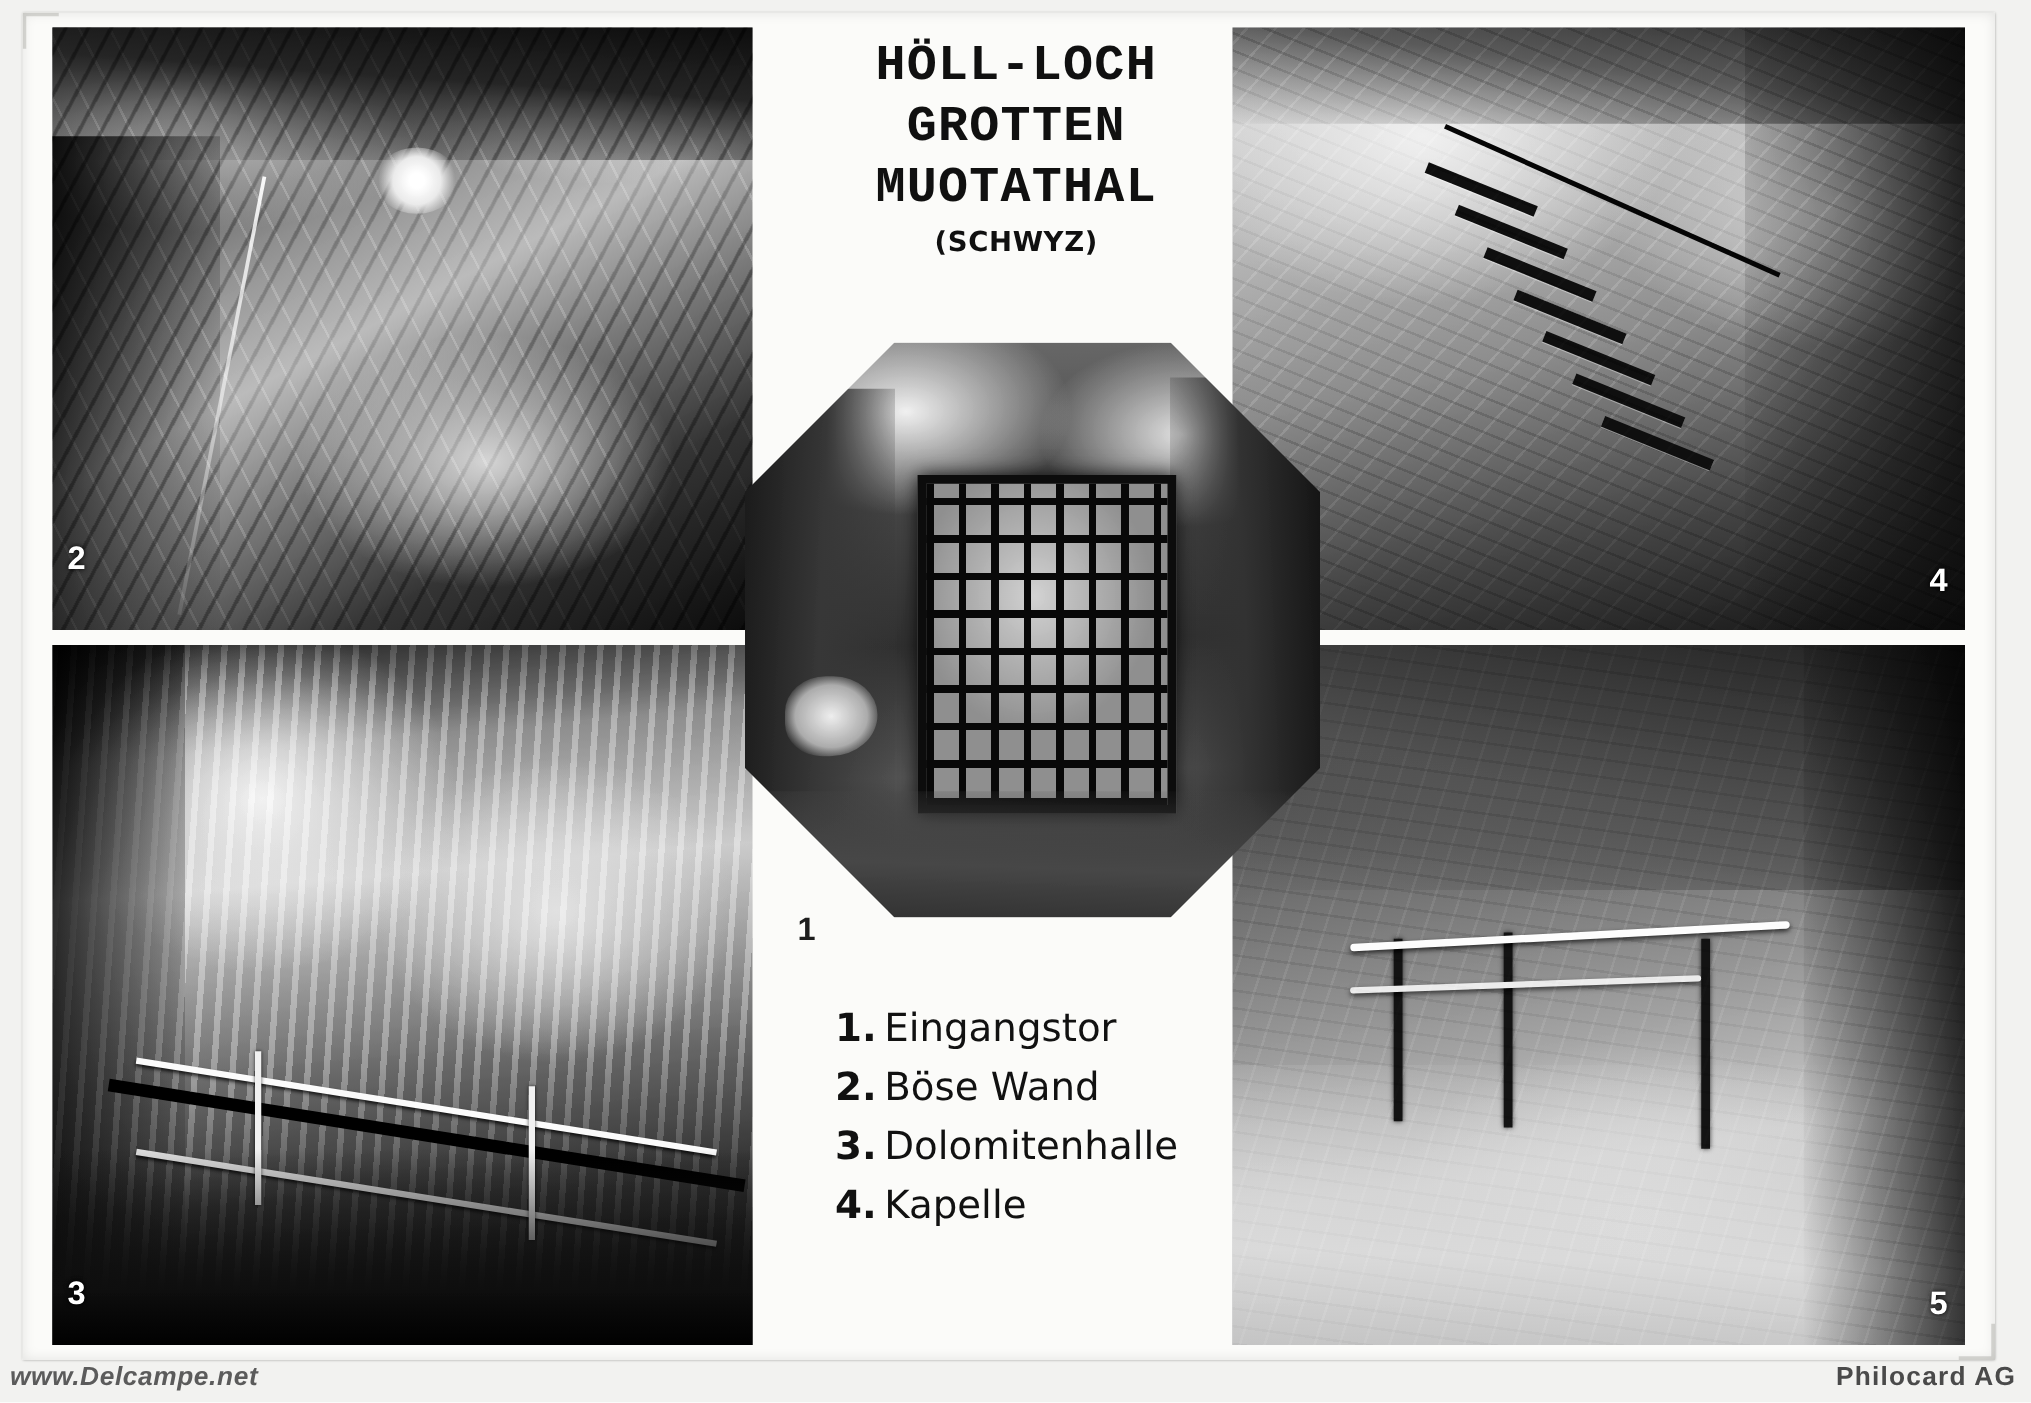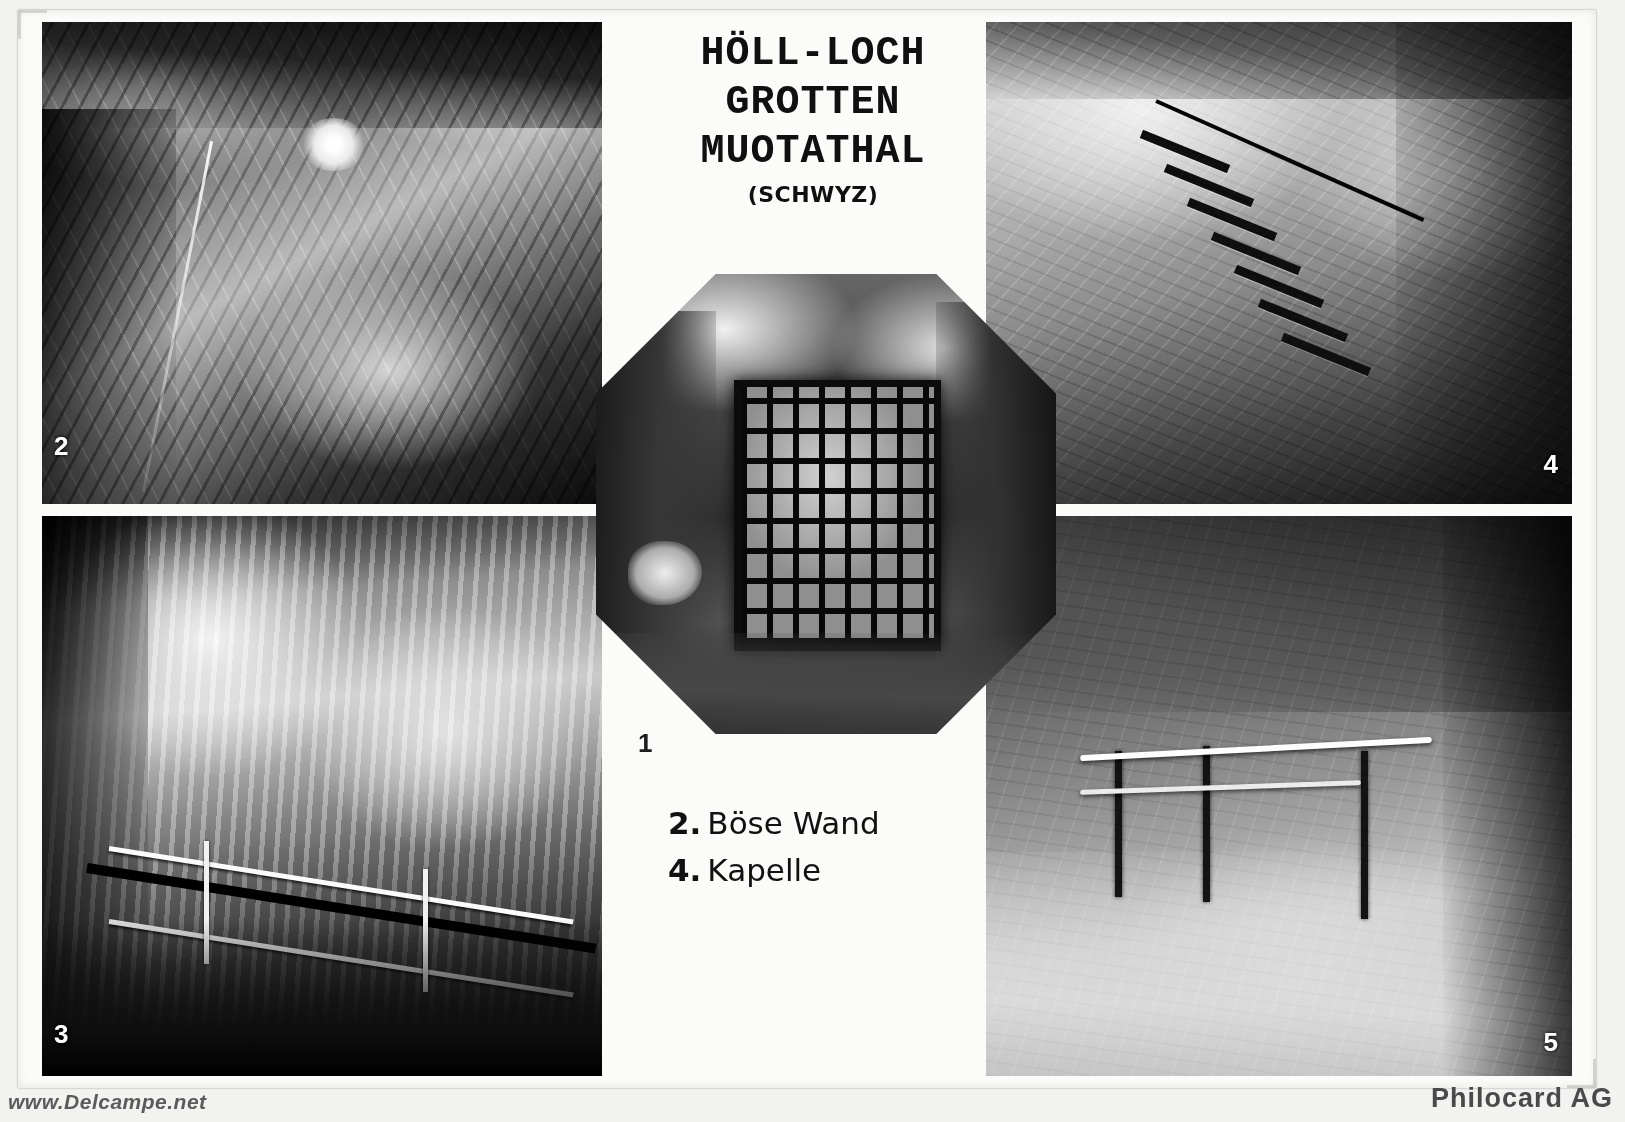--- a/index.html
+++ b/index.html
@@ -331,21 +331,21 @@
     color: #5b5b5b;
     letter-spacing: 0.5px;
     font-style: italic;
   }
   .wm-right {
     position: absolute;
     right: 12px;
     bottom: 8px;
     font-family: "Liberation Sans", sans-serif;
     font-weight: 700;
-    font-size: 27px;
+    font-size: 21px;
     color: #4a4a4a;
     letter-spacing: 1px;
   }
   .corner-tl, .corner-br {
     position: absolute;
     width: 26px; height: 26px;
     border: 0;
   }
   .corner-tl { left: 0; top: 0; border-left: 3px solid #d9d9d5; border-top: 3px solid #d9d9d5; }
   .corner-br { right: 0; bottom: 0; border-right: 3px solid #d9d9d5; border-bottom: 3px solid #d9d9d5; }
@@ -423,21 +423,27 @@
 
     <div class="title-block">
       <div class="title-line">HÖLL-LOCH</div>
       <div class="title-line">GROTTEN</div>
       <div class="title-line">MUOTATHAL</div>
       <div class="title-sub">(SCHWYZ)</div>
     </div>
 
     <div class="legend">
       <div class="legend-item">
+        <span class="idx">1.</span><span>Eingangstor</span>
+      </div>
+      <div class="legend-item">
         <span class="idx">2.</span><span>Böse Wand</span>
+      </div>
+      <div class="legend-item">
+        <span class="idx">3.</span><span>Dolomitenhalle</span>
       </div>
       <div class="legend-item">
         <span class="idx">4.</span><span>Kapelle</span>
       </div>
     </div>
 
   </div>
 
   <div class="wm-left">www.Delcampe.net</div>
   <div class="wm-right">Philocard AG</div>

